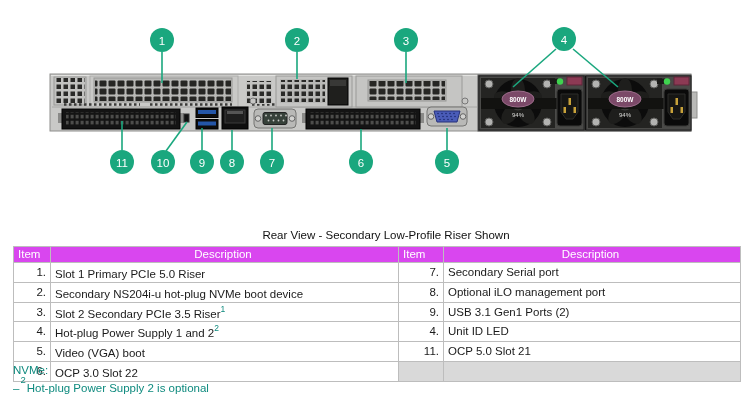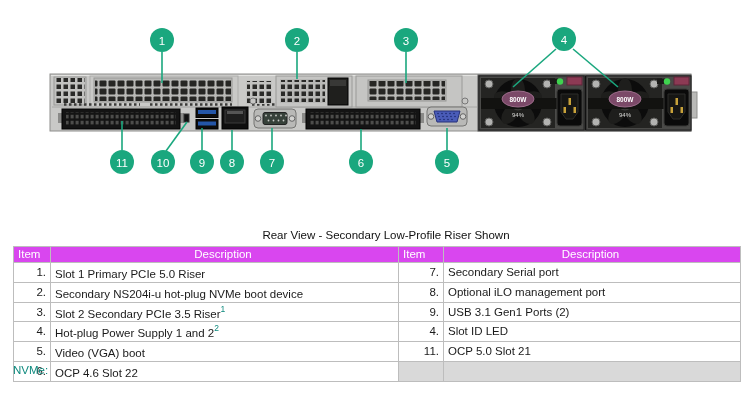--- a/index.html
+++ b/index.html
@@ -321,34 +321,35 @@
       <tr>
         <td class="item">3.</td>
         <td class="desc"><span>Slot 2 Secondary PCIe 3.5 Riser</span><sup class="tsup">1</sup></td>
         <td class="item">9.</td>
         <td class="desc">USB 3.1 Gen1 Ports (2)</td>
       </tr>
       <tr>
         <td class="item">4.</td>
         <td class="desc"><span>Hot-plug Power Supply 1 and 2</span><sup class="tsup">2</sup></td>
         <td class="item">4.</td>
-        <td class="desc">Slot ID LED</td>
+        <td class="desc">Unit ID LED</td>
       </tr>
       <tr>
         <td class="item">5.</td>
         <td class="desc"><span>Video (VGA) boot</span><sup class="tsup"></sup></td>
         <td class="item">11.</td>
         <td class="desc">OCP 5.0 Slot 21</td>
       </tr>
       <tr>
         <td class="item">6.</td>
-        <td class="desc"><span>OCP 4.6 Slot 22</span><sup class="tsup"></sup></td>
+        <td class="desc"><span>OCP 3.0 Slot 22</span><sup class="tsup"></sup></td>
         <td class="item empty"></td>
         <td class="desc empty"></td>
       </tr>
     </tbody>
   </table>
 
   <div id="notes">
     <div>NVMe:</div>
+    <div><span>–</span><sup class="nsup">2</sup><span>Hot-plug Power Supply 2 is optional</span></div>
   </div>
 
 </div>
 
 </body></html>

